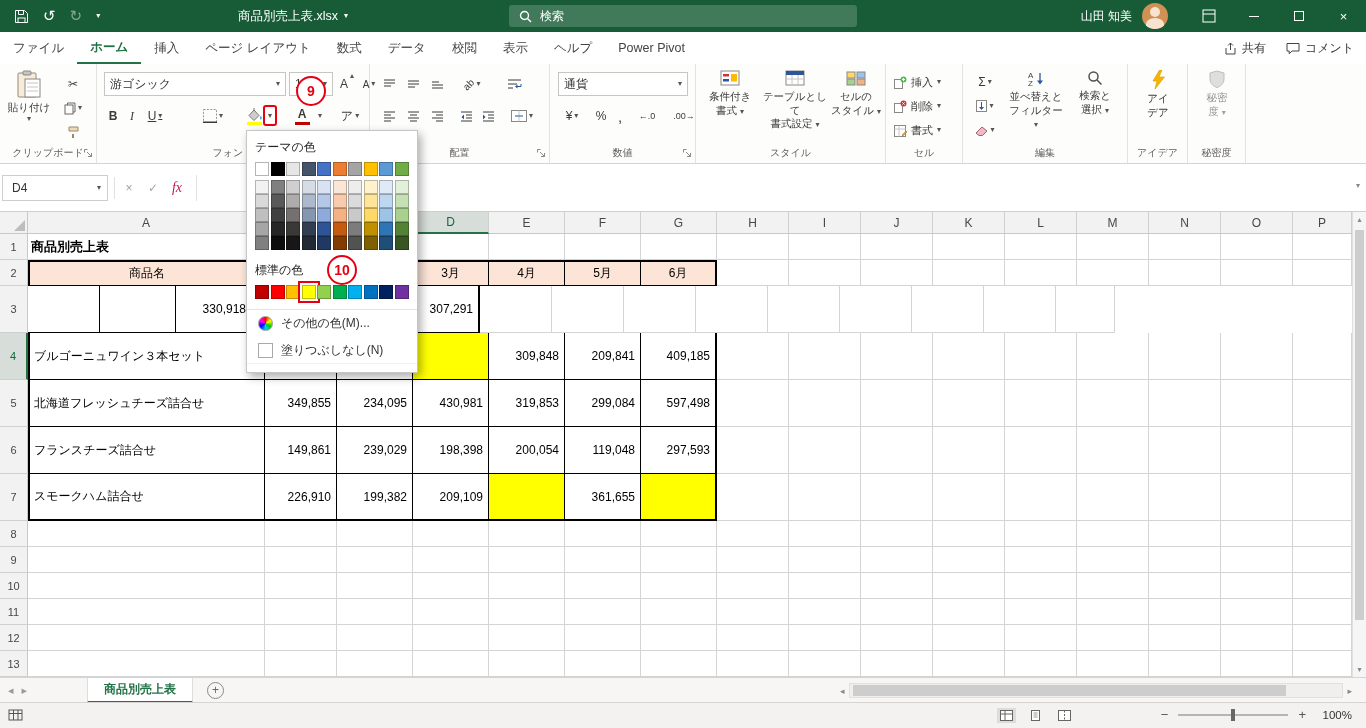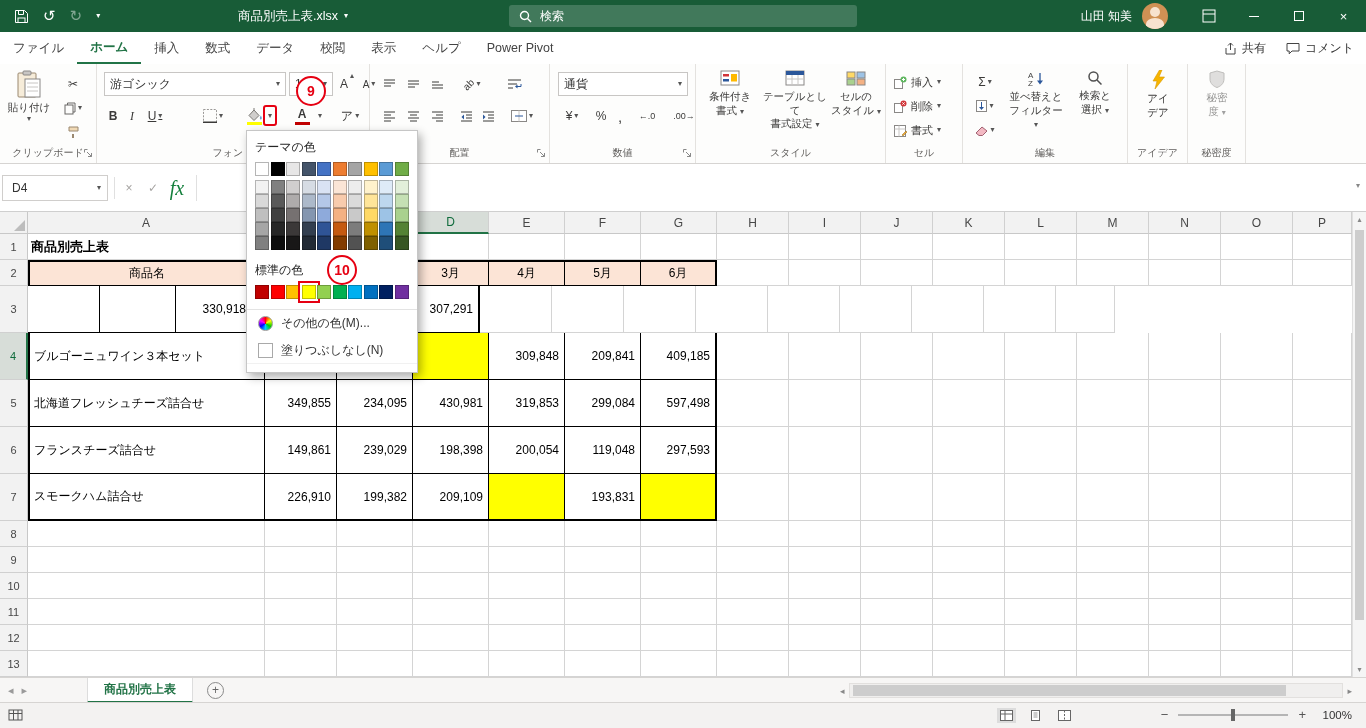--- a/index.html
+++ b/index.html
@@ -43,21 +43,21 @@
   .dim { opacity:.55; }
   .boldA { font-weight:bold; }
   .colorbar { display:block; width:15px; height:3px; margin-top:1px; }
   .red-ring { border:2px solid #e60012; border-radius:3px; padding:0 3px; height:21px; display:inline-flex; align-items:center; position:absolute; }
 
   
   .formula-row { position:absolute; top:164px; left:0; width:1366px; height:48px; background:#fff; border-bottom:1px solid #cfcfcf; }
   .name-box { position:absolute; left:2px; top:11px; width:106px; height:26px; border:1px solid #d0cecc; background:#fff; display:flex; align-items:center; justify-content:space-between; padding:0 6px 0 9px; font-size:12px; }
   .fb-div { position:absolute; left:114px; top:13px; width:1px; height:22px; background:#e0e0e0; }
   .fb-btn { position:absolute; top:11px; height:26px; width:22px; display:flex; align-items:center; justify-content:center; }
-  .fx { font-family:"Liberation Serif","DejaVu Serif",serif; font-style:italic; font-size:20px; color:#15803d; }
+  .fx { font-family:"Liberation Serif","DejaVu Serif",serif; font-style:italic; font-size:14px; color:#be185d; }
   .gray { color:#a6a4a2; }
   .formula-input { position:absolute; left:196px; right:26px; top:11px; height:26px; background:#fff; border-left:1px solid #e0e0e0; }
   .fb-expand { position:absolute; right:6px; top:18px; color:#888; }
 
   
   .sheet { position:absolute; top:212px; left:0; width:1352px; height:465px; background:#fff; overflow:hidden; }
   .hdr-row { display:flex; height:22px; }
   .corner { width:28px; height:22px; background:#f2f2f2; border-right:1px solid #c8c8c8; border-bottom:1px solid #c8c8c8; position:relative; }
   .corner:after { content:""; position:absolute; right:2px; bottom:2px; border-style:solid; border-width:0 0 11px 11px; border-color:transparent transparent #bdbdbd transparent; }
   .col-hdr { height:22px; background:#f2f2f2; border-right:1px solid #d0d0d0; border-bottom:1px solid #c8c8c8; display:flex; align-items:center; justify-content:center; color:#474747; font-size:12px; }
@@ -170,20 +170,21 @@
       </span>
     <span class="winbtn">×</span>
   </div>
 </div>
 
 <div class="tabrow">
   <div style="display:flex" id="ribbon-tabs">
       <div class="rtab">ファイル</div>
       <div class="rtab active">ホーム</div>
       <div class="rtab">挿入</div>
+      <div class="rtab">ページ レイアウト</div>
       <div class="rtab">数式</div>
       <div class="rtab">データ</div>
       <div class="rtab">校閲</div>
       <div class="rtab">表示</div>
       <div class="rtab">ヘルプ</div>
       <div class="rtab">Power Pivot</div>
     </div>
   <div class="tabrow-right">
     <span class="tr-btn">
       <span>
@@ -714,21 +715,21 @@
         <div class="cell" style="width: 72px;"></div>
         <div class="cell" style="width: 59px;"></div>
       </div>
       <div class="grid-row" style="height: 47px;">
         <div class="row-hdr">7</div>
         <div class="cell t name tl tb" style="width: 237px;">スモークハム詰合せ</div>
         <div class="cell t num tb" style="width: 72px;">226,910</div>
         <div class="cell t num tb" style="width: 76px;">199,382</div>
         <div class="cell t num tb" style="width: 76px;">209,109</div>
         <div class="cell t num tb yellow" style="width: 76px;"></div>
-        <div class="cell t num tb" style="width: 76px;">193,831</div>
+        <div class="cell t num tb" style="width: 76px;">361,655</div>
         <div class="cell t num tr tb yellow" style="width: 76px;"></div>
         <div class="cell" style="width: 72px;"></div>
         <div class="cell" style="width: 72px;"></div>
         <div class="cell" style="width: 72px;"></div>
         <div class="cell" style="width: 72px;"></div>
         <div class="cell" style="width: 72px;"></div>
         <div class="cell" style="width: 72px;"></div>
         <div class="cell" style="width: 72px;"></div>
         <div class="cell" style="width: 72px;"></div>
         <div class="cell" style="width: 59px;"></div>

